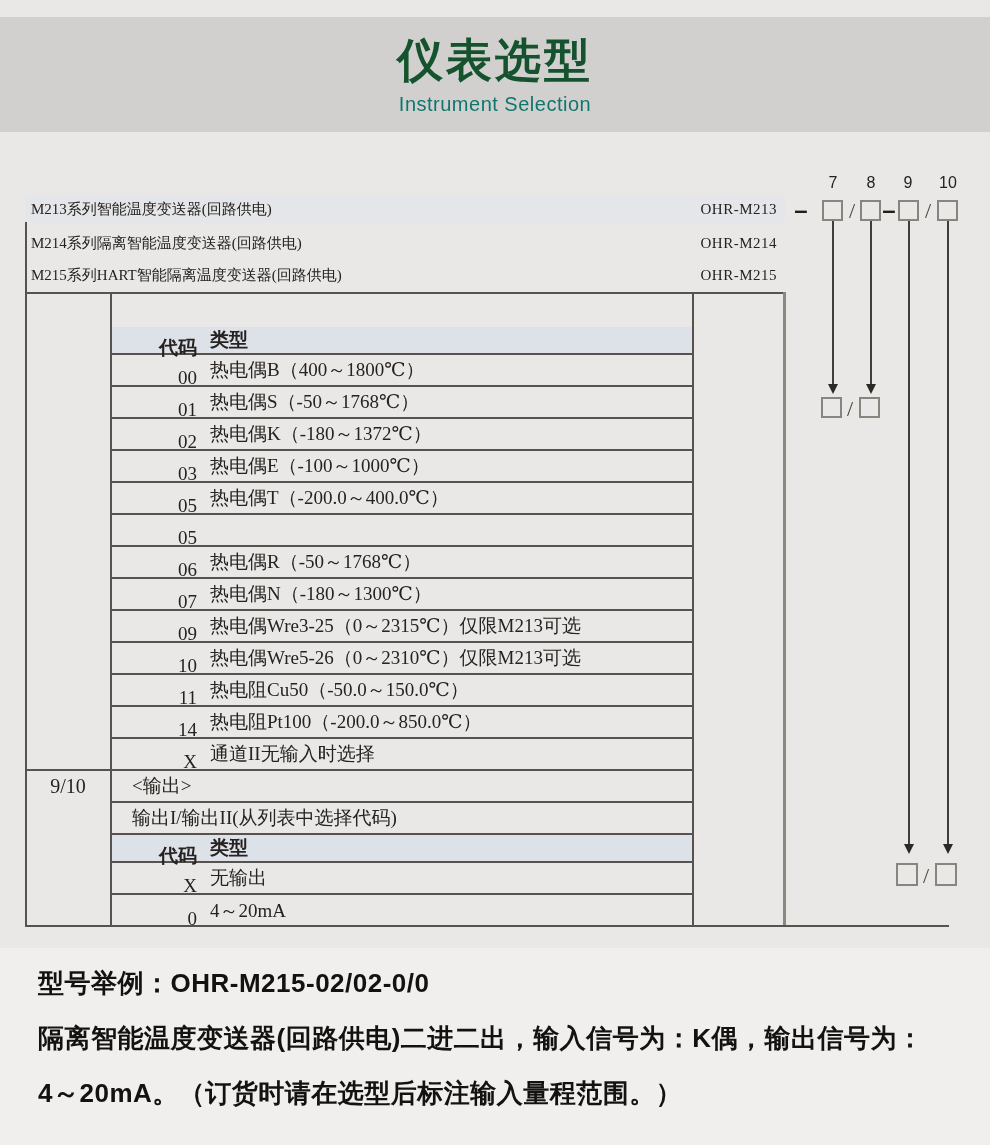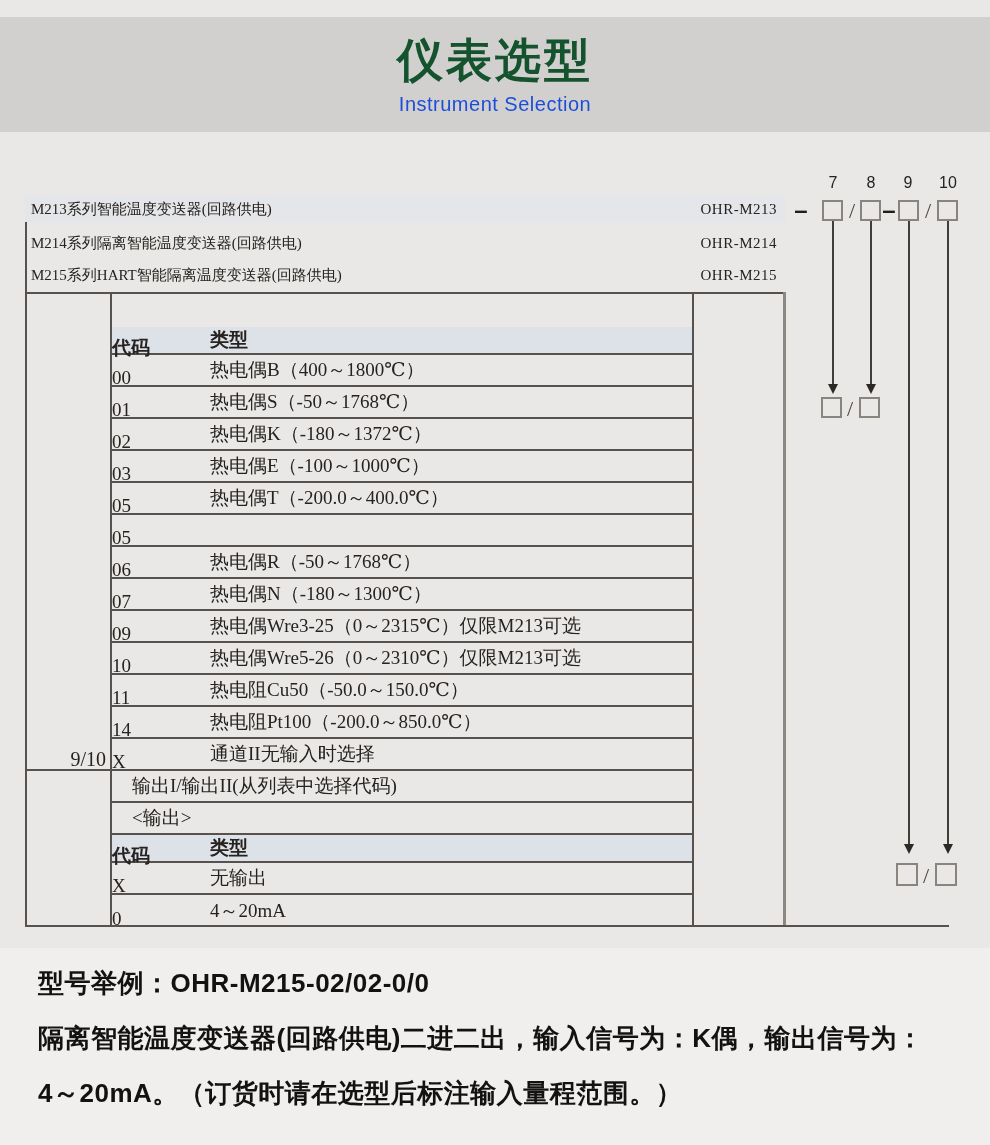--- a/index.html
+++ b/index.html
@@ -5,21 +5,21 @@
   html,body{margin:0;padding:0;}
   body{width:990px;height:1145px;position:relative;background:#e9e8e6;
        font-family:"Liberation Serif","DejaVu Serif",serif;color:#26221f;overflow:hidden;}
   .abs{position:absolute;}
 
   
   .title-band{left:0;top:17px;width:990px;height:115px;background:#d1d0ce;text-align:center;}
   .page-title{font-family:"Liberation Sans","DejaVu Sans",sans-serif;font-weight:bold;
               font-size:46px;letter-spacing:3px;color:#14532d;margin-top:13px;}
   .page-subtitle{font-family:"Liberation Sans","DejaVu Sans",sans-serif;font-size:20px;
-              color:#1d4ed8;margin-top:1px;letter-spacing:0.5px;}
+              color:#0f766e;margin-top:1px;letter-spacing:0.5px;}
 
   
   .prow{left:25px;width:760px;display:flex;justify-content:space-between;align-items:center;
         font-size:15px;}
   .prow .pname{padding-left:6px;white-space:nowrap;}
   .prow .pmodel{padding-right:8px;letter-spacing:0.5px;}
   .prow1{top:195px;height:28px;background:#e4e6e9;}
   .prow2{top:227px;height:32px;}
   .prow3{top:259px;height:33px;}
 
@@ -28,24 +28,24 @@
   .vline{background:#57524d;width:2px;}
   .vline-outer{background:#8d8782;width:3px;}
 
   
   .tbl{left:112px;top:327px;width:580px;}
   .thead,.trow{display:flex;align-items:center;box-sizing:border-box;
                border-bottom:2px solid #57524d;font-size:19px;}
   .thead{height:28px;background:#dde1e8;font-weight:bold;line-height:26px;}
   .trow{height:32px;line-height:30px;}
   .trow.last{border-bottom:none;}
-  .c-code{width:85px;text-align:left;flex:0 0 85px;margin-top:16px;}
+  .c-code{width:85px;text-align:right;flex:0 0 85px;margin-top:16px;}
   .c-type{flex:1;padding-left:13px;white-space:nowrap;}
   .wide{padding-left:20px;}
-  .row-label{left:30px;top:748px;width:76px;text-align:right;font-size:20px;}
+  .row-label{left:30px;top:775px;width:76px;text-align:center;font-size:20px;}
 
   
   .digit{top:174px;height:18px;text-align:center;font-family:"Liberation Sans","DejaVu Sans",sans-serif;
          font-size:16px;color:#17161 4;line-height:18px;}
   .cbox{width:21px;height:21px;border:2px solid #8a847f;box-sizing:border-box;background:transparent;}
   .sep-dash{font-family:"Liberation Sans","DejaVu Sans",sans-serif;font-weight:900;font-size:24px;
             color:#211e1b;height:21px;line-height:19px;text-align:center;}
   .sep-slash{font-size:22px;color:#4a4541;height:21px;line-height:21px;text-align:center;}
   .aline{width:2px;background:#423d39;}
   .ahead{width:0;height:0;border-left:5px solid transparent;border-right:5px solid transparent;
@@ -171,24 +171,24 @@
   <div class="trow">
       <span class="c-code">14</span>
       <span class="c-type">热电阻Pt100（-200.0～850.0℃）</span>
     </div>
   <div class="trow">
       <span class="c-code">X</span>
       <span class="c-type">通道II无输入时选择</span>
     </div>
 
   <div class="trow wide">
+      <span>&lt;输出&gt;</span>
+    </div>
+  <div class="trow wide">
       <span>输出I/输出II(从列表中选择代码)</span>
-    </div>
-  <div class="trow wide">
-      <span>&lt;输出&gt;</span>
     </div>
   <div class="thead">
     <span class="c-code">代码</span>
     <span class="c-type">类型</span>
   </div>
   <div class="trow">
       <span class="c-code">X</span>
       <span class="c-type">无输出</span>
     </div>
   <div class="trow last">

